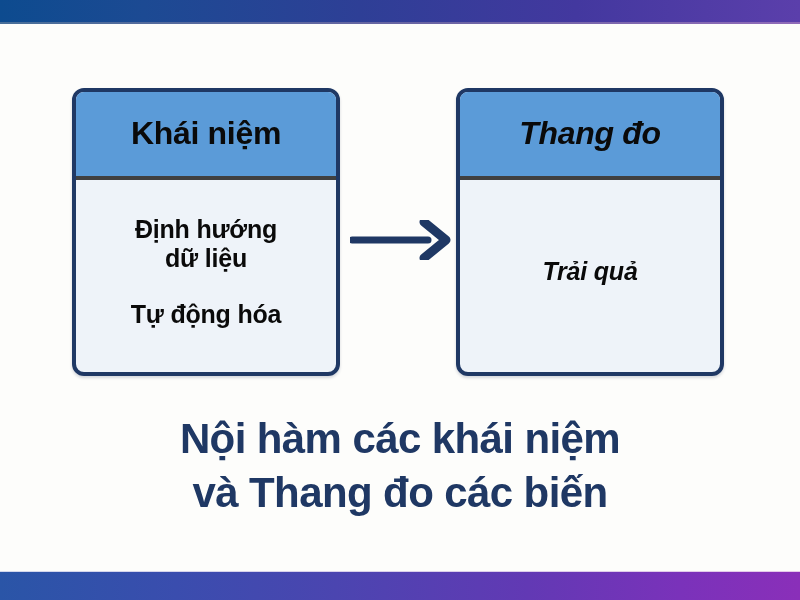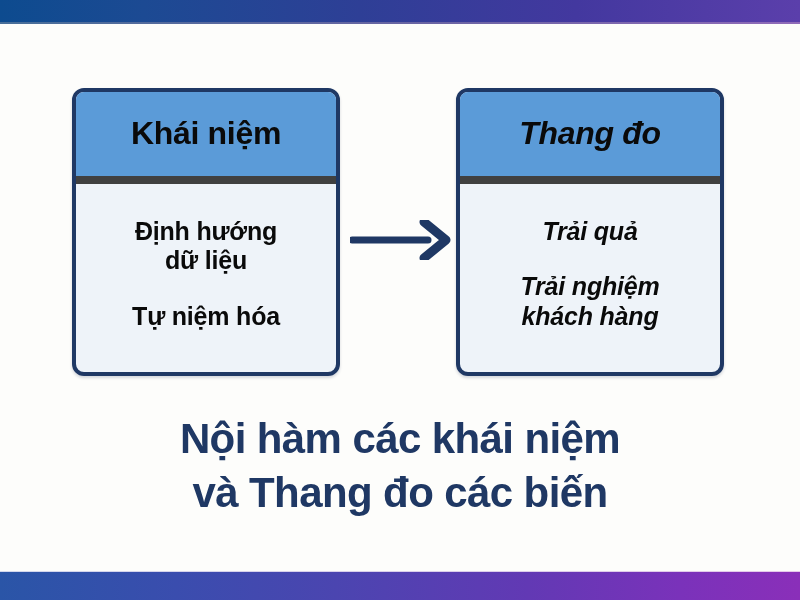--- a/index.html
+++ b/index.html
@@ -67,21 +67,21 @@
     display: flex;
     flex-direction: column;
   }
   .card-left  { left: 72px; }
   .card-right { left: 456px; font-style: italic; }
 
   .card-header {
     height: 84px;
     flex: 0 0 84px;
     background: #5b9bd8;
-    border-bottom: 8px solid #404040;
+    border-bottom: 4px solid #404040;
     display: flex;
     align-items: center;
     justify-content: center;
   }
   .card-header span {
     font-size: 32px;
     font-weight: bold;
     color: #0a0a0a;
     letter-spacing: -0.3px;
     line-height: 1.05;
@@ -140,39 +140,37 @@
 
 <div class="canvas">
 
   <div class="card card-left">
     <div class="card-header">
       <span>Khái niệm</span>
     </div>
     <div class="card-body">
       <div class="entry">Định hướng
 dữ liệu</div>
-      <div class="entry">Tự niệm hóa</div>
+      <div class="entry">Tự động hóa</div>
     </div>
   </div>
 
   <div class="arrow">
     <svg width="104" height="40" viewBox="0 0 104 40" aria-hidden="true">
       <line x1="2" y1="20" x2="78" y2="20" stroke="#1f3864" stroke-width="7" stroke-linecap="round"></line>
       <polyline points="74,2 96,20 74,38" fill="none" stroke="#1f3864" stroke-width="9" stroke-linecap="round" stroke-linejoin="round"></polyline>
     </svg>
   </div>
 
   <div class="card card-right">
     <div class="card-header">
       <span>Thang đo</span>
     </div>
     <div class="card-body">
       <div class="entry">Trải quả</div>
-      <div class="entry">Trải nghiệm
-khách hàng</div>
     </div>
   </div>
 
   <div class="caption">Nội hàm các khái niệm
 và Thang đo các biến</div>
 
 </div>
 
 <div class="bar bar-bottom-hairline"></div>
 <div class="bar bar-bottom"></div>

